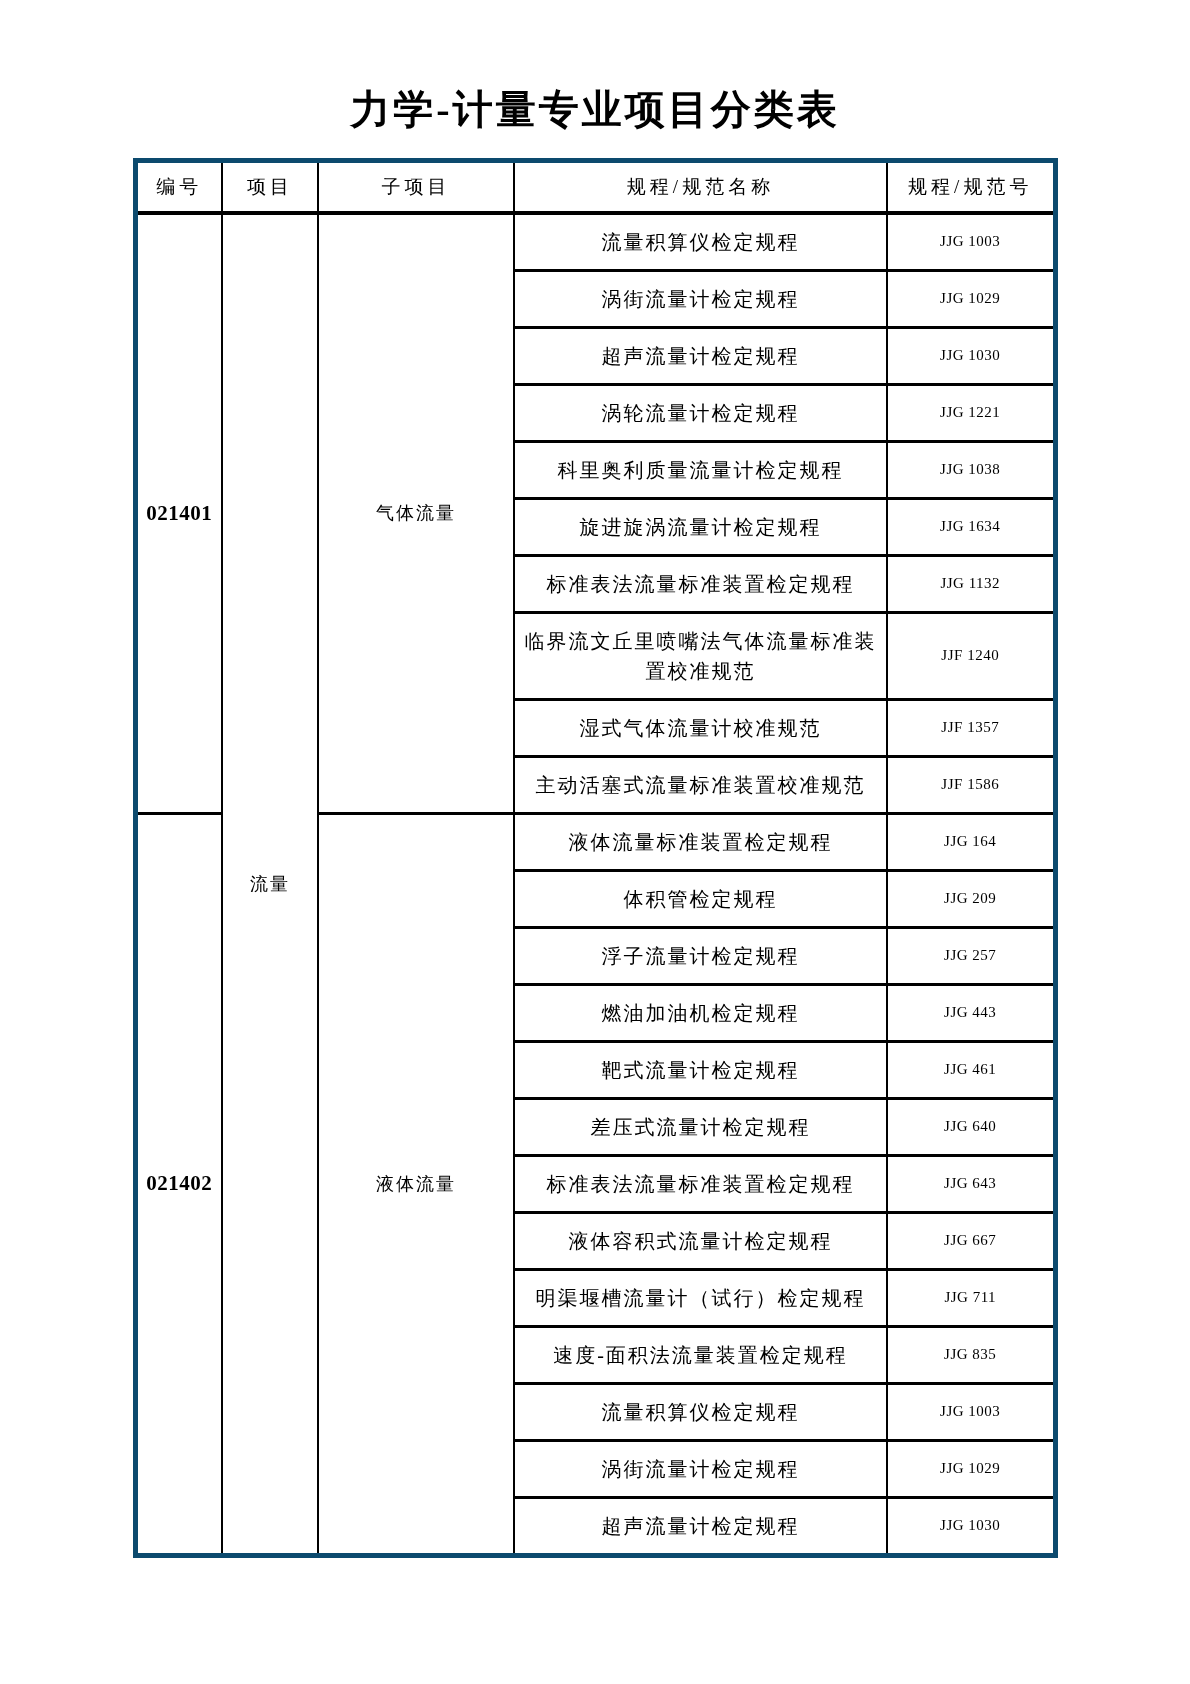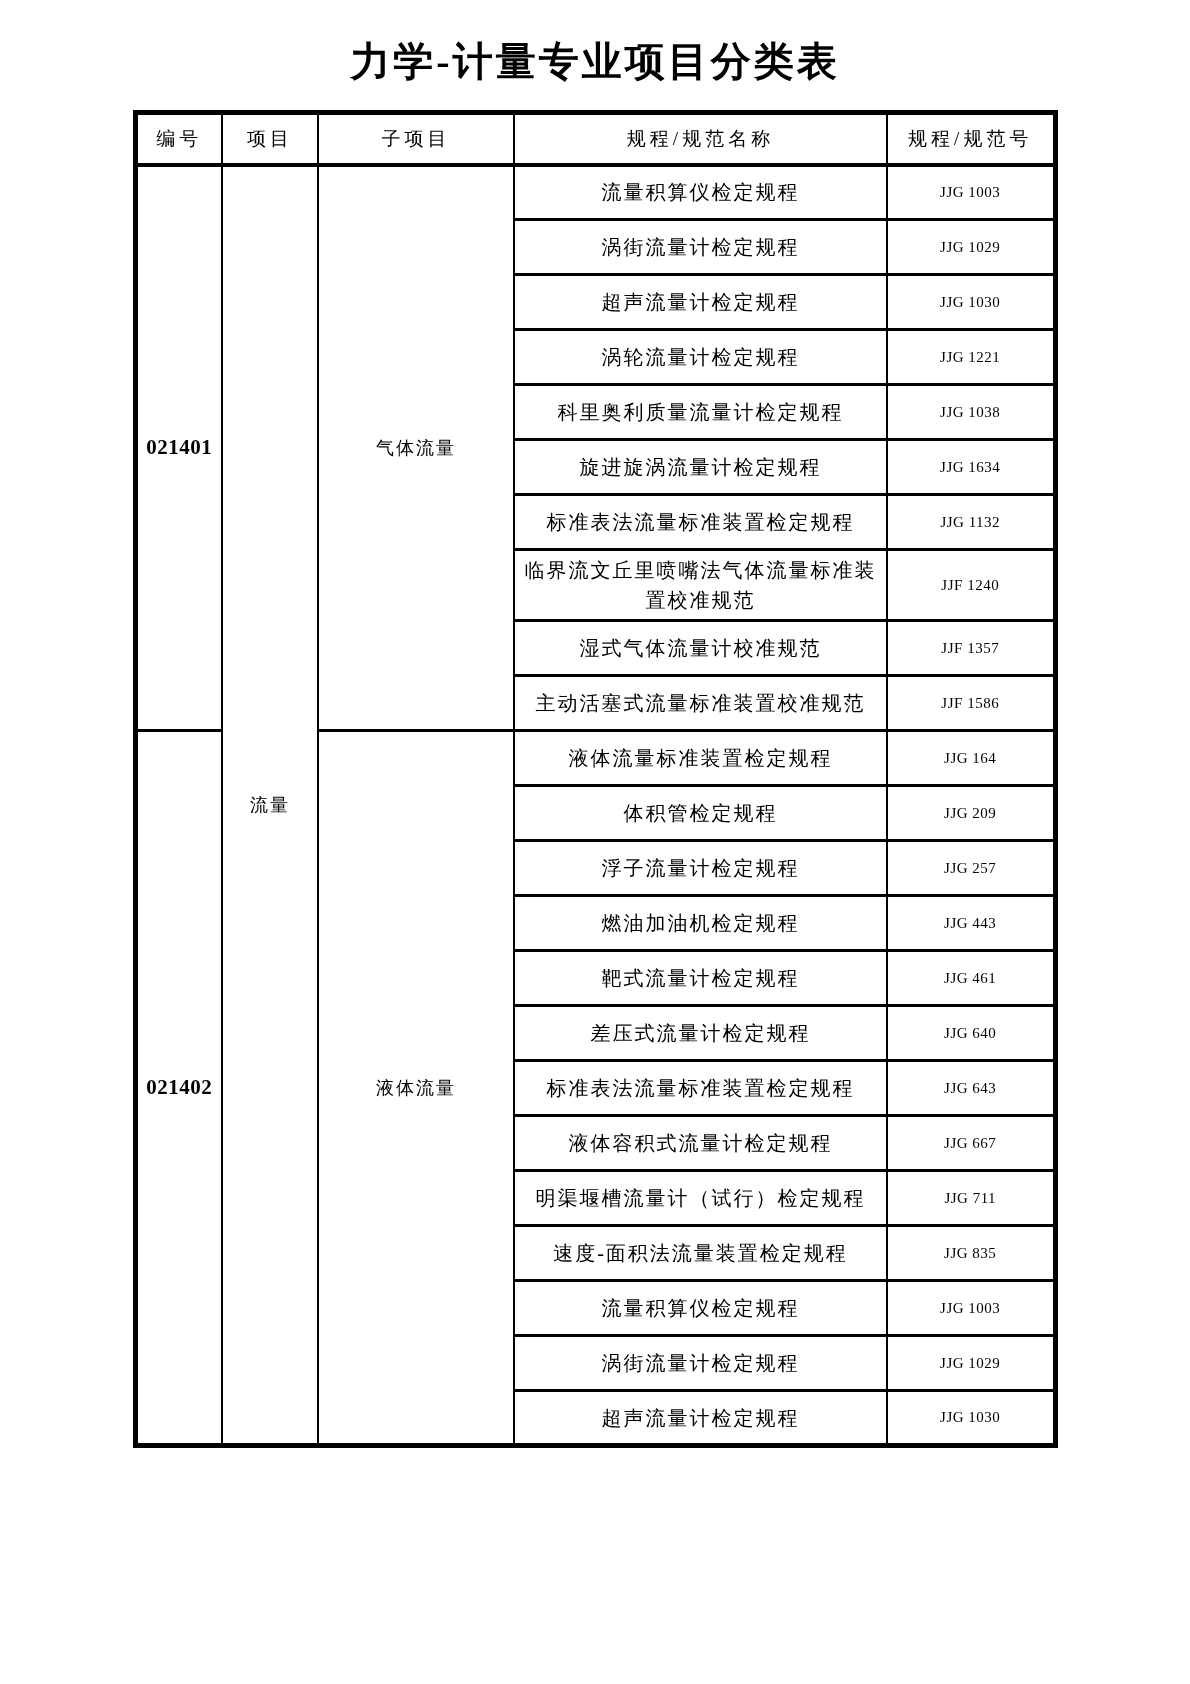--- a/index.html
+++ b/index.html
@@ -7,54 +7,54 @@
   .page {
     position: relative;
     width: 1190px;
     height: 1684px;
     margin: 0 auto;
     background: #ffffff;
     font-family: "Liberation Serif", "DejaVu Serif", serif;
     color: #000;
   }
   .title {
-    padding-top: 40px;
+    padding-top: 88px;
     text-align: center;
     font-size: 40px;
     font-weight: bold;
     letter-spacing: 3px;
     line-height: 1.1;
   }
   table.class-table {
     margin: 26px auto 0 auto;
     width: 920px;
     border-collapse: collapse;
     table-layout: fixed;
-    border: 5px solid #000000;
+    border: 5px solid #0c4a6e;
   }
   .class-table th, .class-table td {
     border: 2px solid #000;
     border-top-width: 3px;
     border-bottom-width: 3px;
     text-align: center;
     vertical-align: middle;
     background: #fff;
   }
   .class-table thead th {
     height: 52px;
     font-size: 19px;
     font-weight: normal;
     letter-spacing: 4px;
     border-bottom-width: 4px;
   }
   .class-table td.name-cell {
     height: 55px;
     font-size: 20px;
     letter-spacing: 2px;
-    padding: 4px 8px;
+    padding: 12px 8px;
     line-height: 1.5;
   }
   .class-table td.num-cell {
     font-size: 15px;
     letter-spacing: 0.5px;
   }
   .class-table td.code-cell {
     font-size: 21px;
     font-weight: bold;
     letter-spacing: 0.5px;

